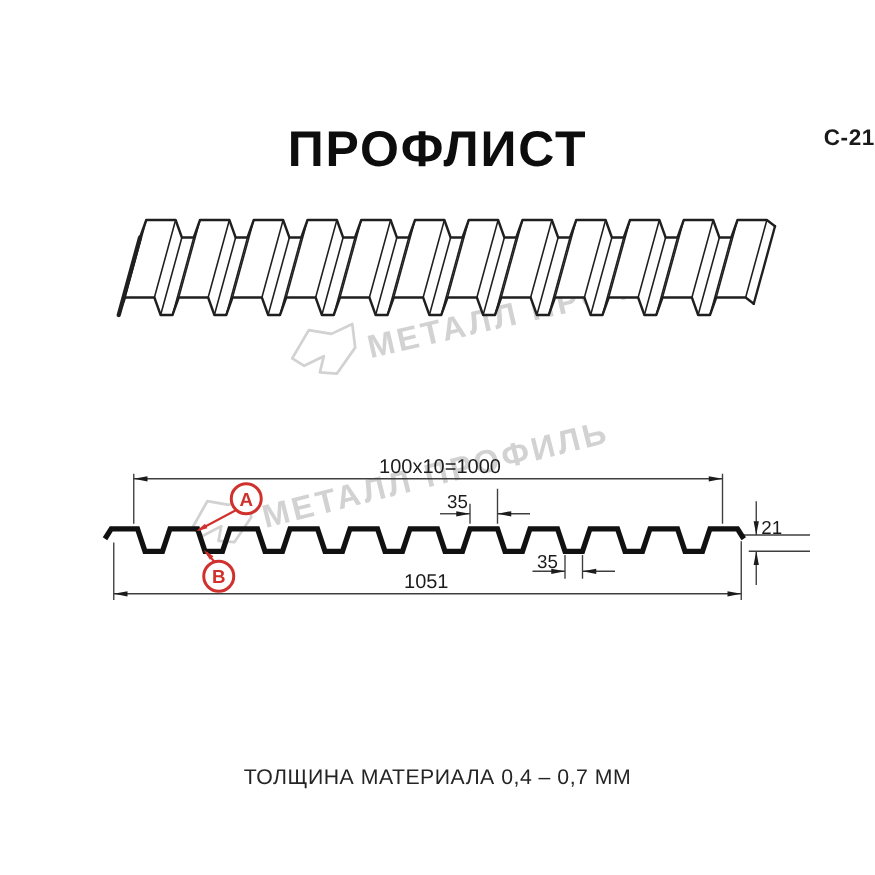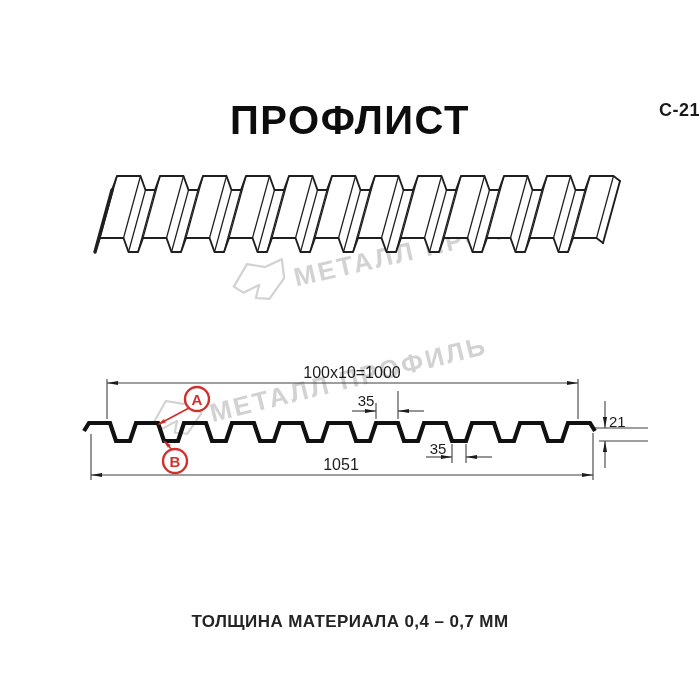--- a/index.html
+++ b/index.html
@@ -3,21 +3,21 @@
 <meta charset="utf-8">
 <style>
   html,body{margin:0;padding:0;background:#ffffff;}
   body{width:700px;height:700px;position:relative;overflow:hidden;
        font-family:"Liberation Sans",sans-serif;}
   .title{position:absolute;top:54px;left:0;width:700px;text-align:center;
          font-size:40px;font-weight:bold;letter-spacing:1.5px;color:#0d0d0d;margin-top:44px;}
   .subtitle{position:absolute;top:100px;left:0;width:700px;text-align:right;
          font-size:18px;font-weight:bold;letter-spacing:.5px;color:#1a1a1a;}
   .footer{position:absolute;top:612px;left:0;width:700px;text-align:center;
-         font-size:17px;font-weight:bold;letter-spacing:.4px;color:#242424;}
+         font-size:17px;font-weight:normal;letter-spacing:.4px;color:#242424;}
   svg.stage{position:absolute;top:0;left:0;}
   .wm-text{font-size:26px;font-weight:bold;letter-spacing:2.5px;fill:var(--wm,#d2d2d2);}
   .wm-logo{fill:none;stroke:var(--wm,#d2d2d2);stroke-width:2.2;stroke-linejoin:round;}
   .dim-text{font-size:16px;fill:#1c1c1c;}
   .dim-text.small{font-size:15px;}
   .thin{stroke:#3f3f3f;stroke-width:1.1;fill:none;}
   .head{fill:#1c1c1c;stroke:none;}
   .red-line{stroke:var(--accent,#d0312d);stroke-width:1.6;fill:none;}
   .red-head{fill:var(--accent,#d0312d);}
   .red-circ{fill:#ffffff;stroke:var(--accent,#d0312d);stroke-width:2.4;}

